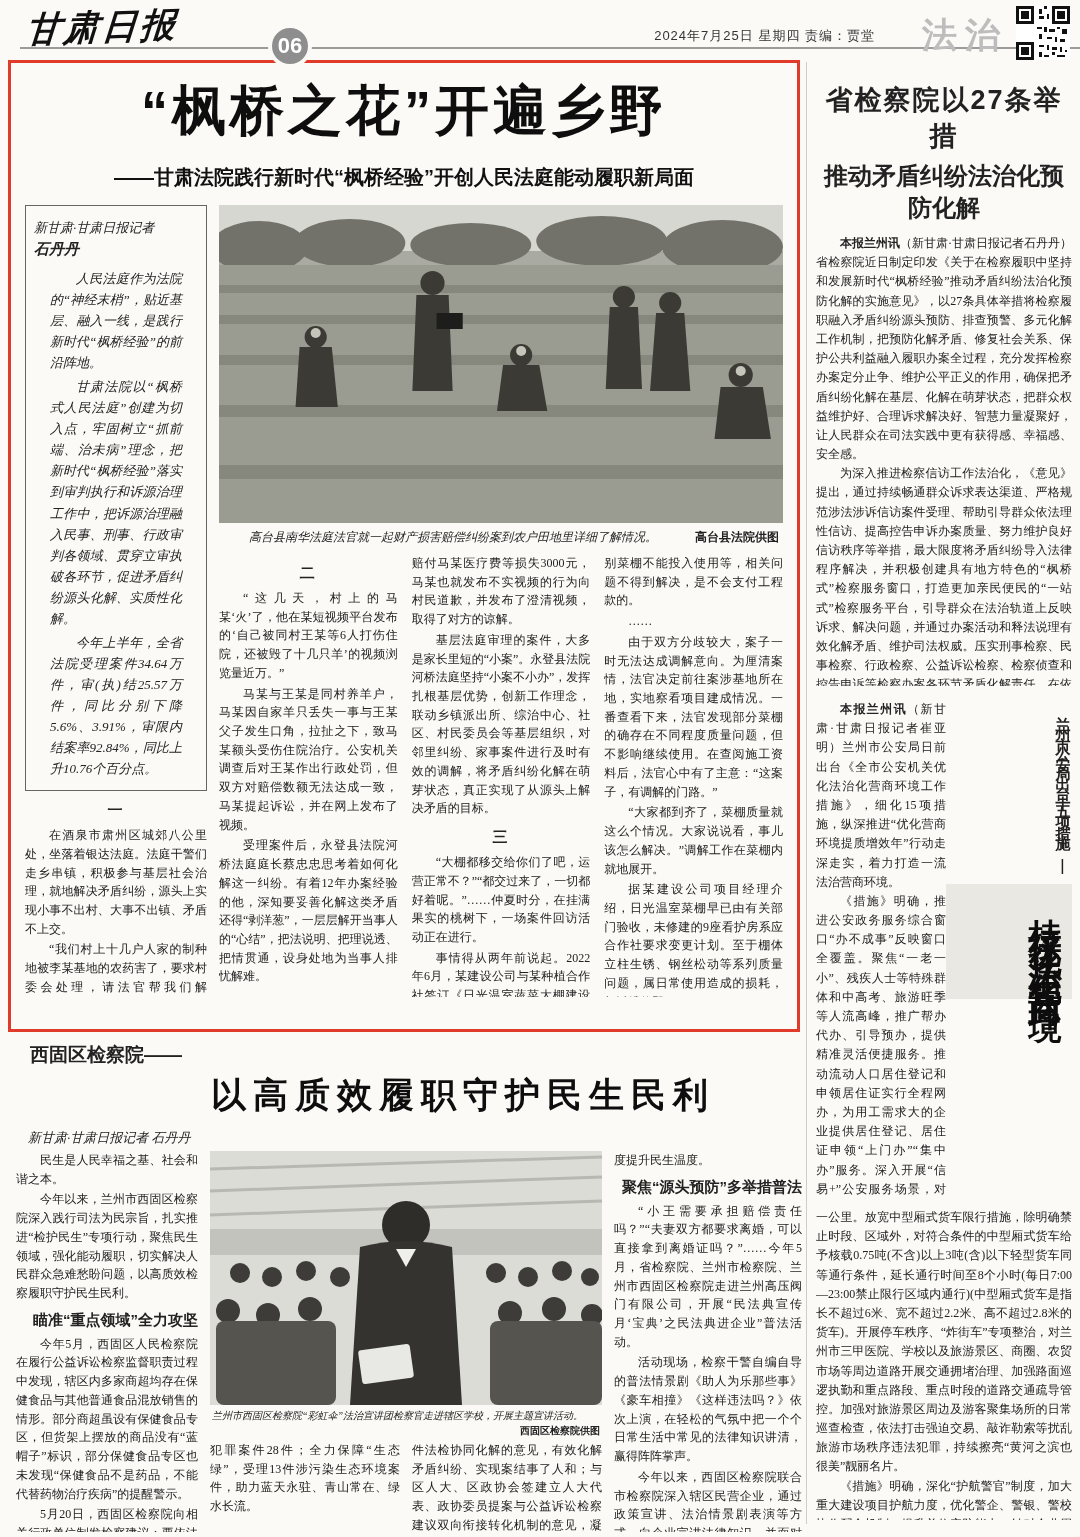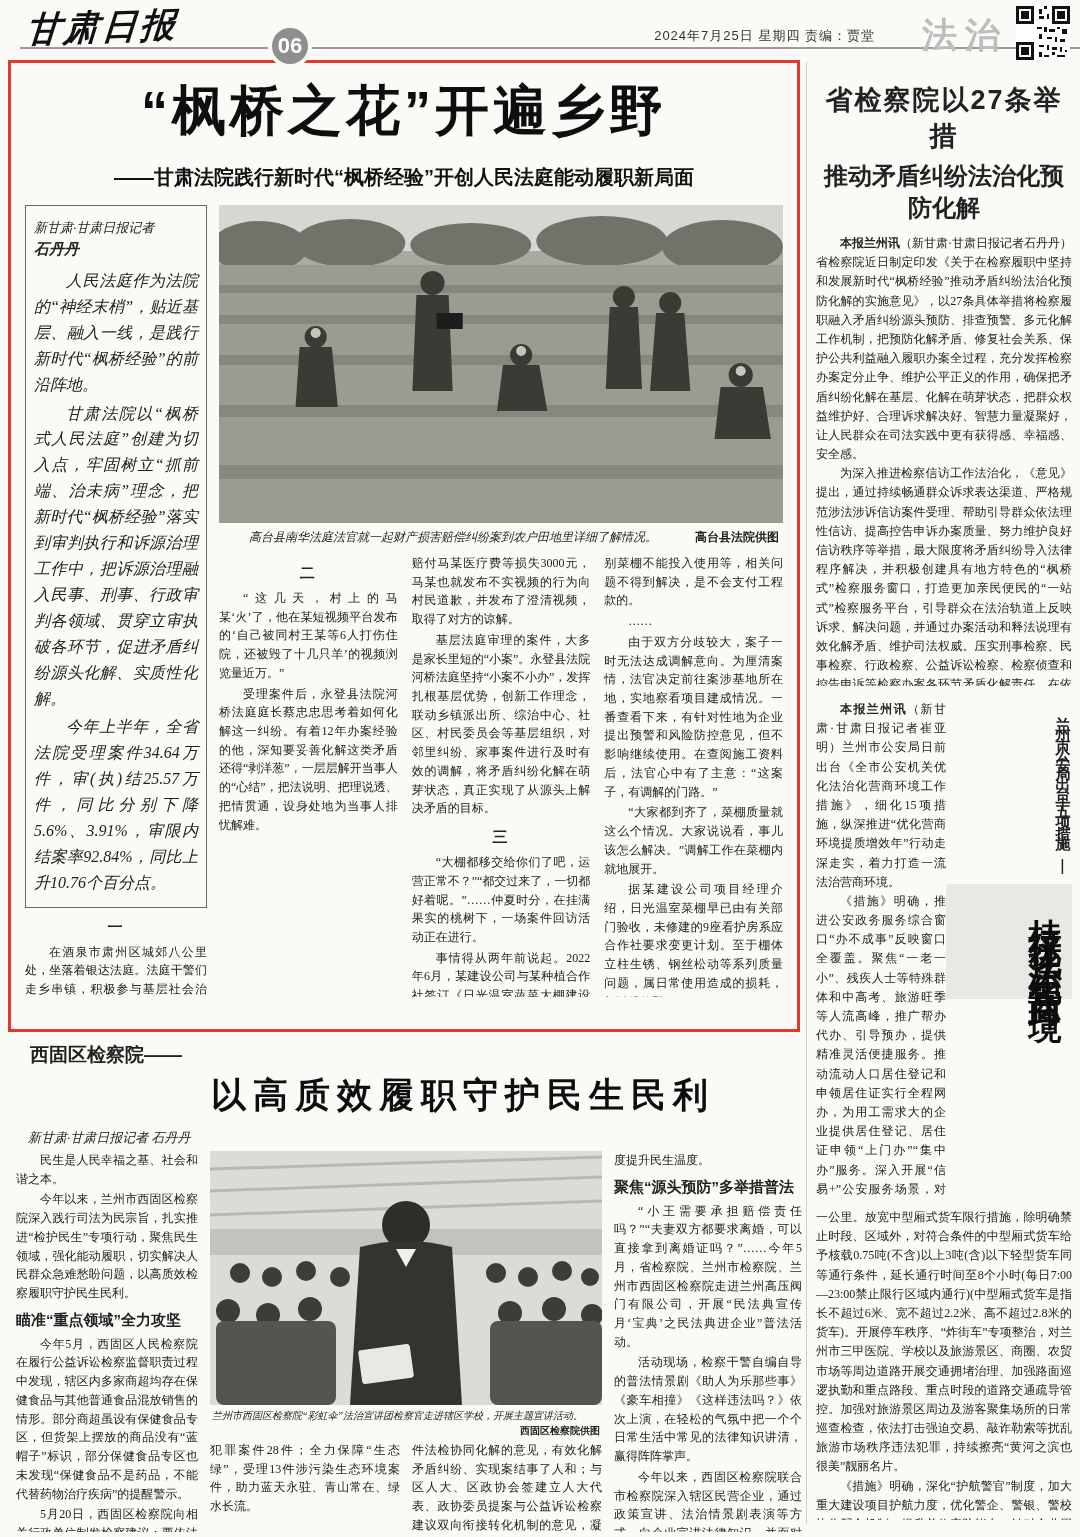--- a/index.html
+++ b/index.html
@@ -25,21 +25,21 @@
               border:3px solid #e03a2b; padding:8px 14px 10px; }
   .main-headline { text-align:center; font-family:"Liberation Sans", sans-serif; font-weight:900;
                    font-size:54px; letter-spacing:4px; margin:4px 0 0; color:#0e0e0e; }
   .main-subhead { text-align:center; font-family:"Liberation Sans", sans-serif; font-weight:700;
                   font-size:20px; margin-top:16px; color:#111; }
   .main-content { display:flex; gap:12px; margin-top:14px; height:792px; overflow:hidden; }
   .col-intro { width:182px; flex:none; overflow:hidden; }
   .intro-box { border:1px solid #666; padding:10px 8px 8px; font-style:italic; }
   .byline { text-align:left; font-size:13px; line-height:1.5; margin:2px 6px 8px 0; }
   .byline b { font-size:15px; }
-  .intro-box p { font-size:16px; line-height:1.62; text-align:justify; text-indent:2em; margin:3px 0; }
+  .intro-box p { font-size:13px; line-height:1.62; text-align:justify; text-indent:2em; margin:3px 16px; }
   .section-mark { text-align:center; font-family:"Liberation Sans", sans-serif; font-weight:900;
                   font-size:15px; margin:10px 0 6px; letter-spacing:2px; }
   .bodytext p { font-size:12px; line-height:1.56; text-align:justify; text-indent:2em; margin:0 0 2px; }
   .main-right { flex:1; display:flex; flex-direction:column; overflow:hidden; }
   .photo-main { height:318px; flex:none; background:#b4b4ac; position:relative; overflow:hidden; }
   .caption-row { display:flex; align-items:baseline; font-size:12px; margin:6px 4px 8px; font-style:italic; }
   .caption-row .cap { flex:1; text-align:center; }
   .caption-row .credit { font-style:normal; font-weight:700; margin-left:12px; white-space:nowrap; }
   .cols3 { display:flex; gap:14px; flex:1; overflow:hidden; }
   .cols3 > div { flex:1; overflow:hidden; }
@@ -74,21 +74,21 @@
   .bt-byline { font-style:italic; font-size:13px; margin:10px 0 4px 12px; }
   .bt-cols { display:flex; gap:12px; height:388px; overflow:hidden; }
   .bt-col1 { width:182px; flex:none; overflow:hidden; }
   .bt-mid { width:392px; flex:none; display:flex; flex-direction:column; overflow:hidden; }
   .photo-bottom { height:254px; flex:none; background:#d7d7d3; position:relative; overflow:hidden; }
   .bt-caption { font-size:10px; font-style:italic; line-height:1.5; margin:3px 2px; }
   .bt-caption .credit { display:block; text-align:right; font-style:normal; font-weight:700; }
   .bt-under { display:flex; gap:12px; flex:1; overflow:hidden; }
   .bt-under > div { flex:1; overflow:hidden; }
   .bt-col4 { flex:1; overflow:hidden; }
-  .bt-subhead { text-align:left; font-family:"Liberation Sans", sans-serif; font-weight:800;
+  .bt-subhead { text-align:right; font-family:"Liberation Sans", sans-serif; font-weight:800;
                 font-size:15px; margin:8px 0 5px; }
 </style>
 </head>
 <body>
 
 <div class="page">
 
   <div class="header-rule"></div>
   <div class="masthead">甘肃日报</div>
   <div class="page-circle">06</div>
@@ -171,37 +171,38 @@
         </div>
         <div class="caption-row">
           <span class="cap">高台县南华法庭法官就一起财产损害赔偿纠纷案到农户田地里详细了解情况。</span>
           <span class="credit">高台县法院供图</span>
         </div>
         <div class="cols3">
 
           <div class="bodytext">
             <div class="section-mark">二</div>
             <p>“这几天，村上的马某‘火’了，他在某短视频平台发布的‘自己被同村王某等6人打伤住院，还被毁了十几只羊’的视频浏览量近万。”</p>
+            <p>马某与王某是同村养羊户，马某因自家羊只丢失一事与王某父子发生口角，拉扯之下，致马某额头受伤住院治疗。公安机关调查后对王某作出行政处罚，但双方对赔偿数额无法达成一致，马某提起诉讼，并在网上发布了视频。</p>
             <p>受理案件后，永登县法院河桥法庭庭长蔡忠忠思考着如何化解这一纠纷。有着12年办案经验的他，深知要妥善化解这类矛盾还得“剥洋葱”，一层层解开当事人的“心结”，把法说明、把理说透、把情贯通，设身处地为当事人排忧解难。</p>
 
           </div>
 
           <div class="bodytext">
             <p style="text-indent:0">赔付马某医疗费等损失3000元，马某也就发布不实视频的行为向村民道歉，并发布了澄清视频，取得了对方的谅解。</p>
             <p>基层法庭审理的案件，大多是家长里短的“小案”。永登县法院河桥法庭坚持“小案不小办”，发挥扎根基层优势，创新工作理念，联动乡镇派出所、综治中心、社区、村民委员会等基层组织，对邻里纠纷、家事案件进行及时有效的调解，将矛盾纠纷化解在萌芽状态，真正实现了从源头上解决矛盾的目标。</p>
             <div class="section-mark">三</div>
             <p>“大棚都移交给你们了吧，运营正常不？”“都交过来了，一切都好着呢。”……仲夏时分，在挂满果实的桃树下，一场案件回访活动正在进行。</p>
             <p>事情得从两年前说起。2022年6月，某建设公司与某种植合作社签订《日光温室蔬菜大棚建设项目建设合同》。合同约定，该公司为合作社修建装配式日光温室蔬菜大棚30座，总面积28587平方米。</p>
 
           </div>
 
           <div class="bodytext">
             <p style="text-indent:0">别菜棚不能投入使用等，相关问题不得到解决，是不会支付工程款的。</p>
             <p>……</p>
-            <p>由于双方分歧较大，案子一时无法达成调解意向。为厘清案情，法官决定前往案涉基地所在地，实地察看项目建成情况。一番查看下来，有针对性地为企业提出预警和风险防控意见，但不影响继续使用。在查阅施工资料后，法官心中有了主意：“这案子，有调解的门路。”</p>
+            <p>由于双方分歧较大，案子一时无法达成调解意向。为厘清案情，法官决定前往案涉基地所在地，实地察看项目建成情况。一番查看下来，法官发现部分菜棚的确存在不同程度质量问题，但不影响继续使用。在查阅施工资料后，法官心中有了主意：“这案子，有调解的门路。”</p>
             <p>“大家都到齐了，菜棚质量就这么个情况。大家说说看，事儿该怎么解决。”调解工作在菜棚内就地展开。</p>
             <p>据某建设公司项目经理介绍，日光温室菜棚早已由有关部门验收，未修建的9座看护房系应合作社要求变更计划。至于棚体立柱生锈、钢丝松动等系列质量问题，属日常使用造成的损耗，加以维修即可。</p>
 
           </div>
         </div>
       </div>
     </div>
   </div>
 
   <div class="v-rule"></div>

